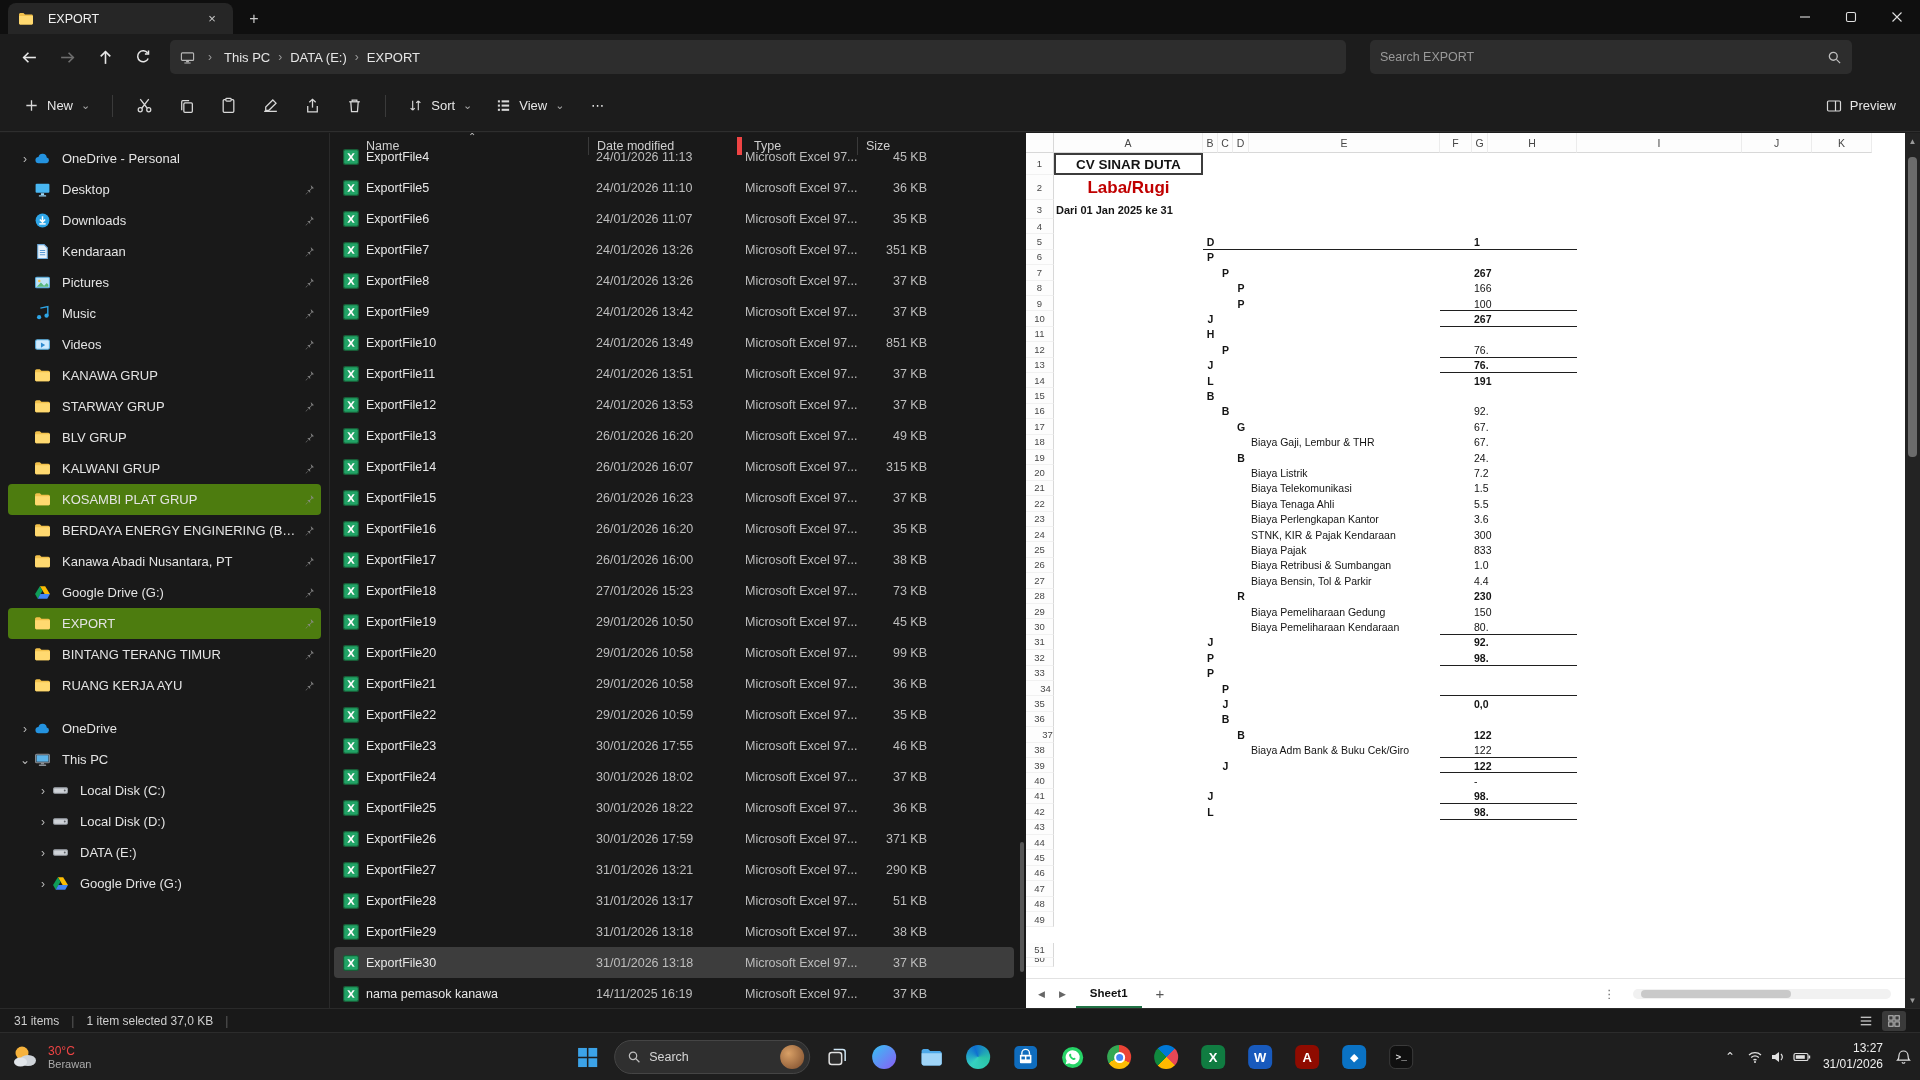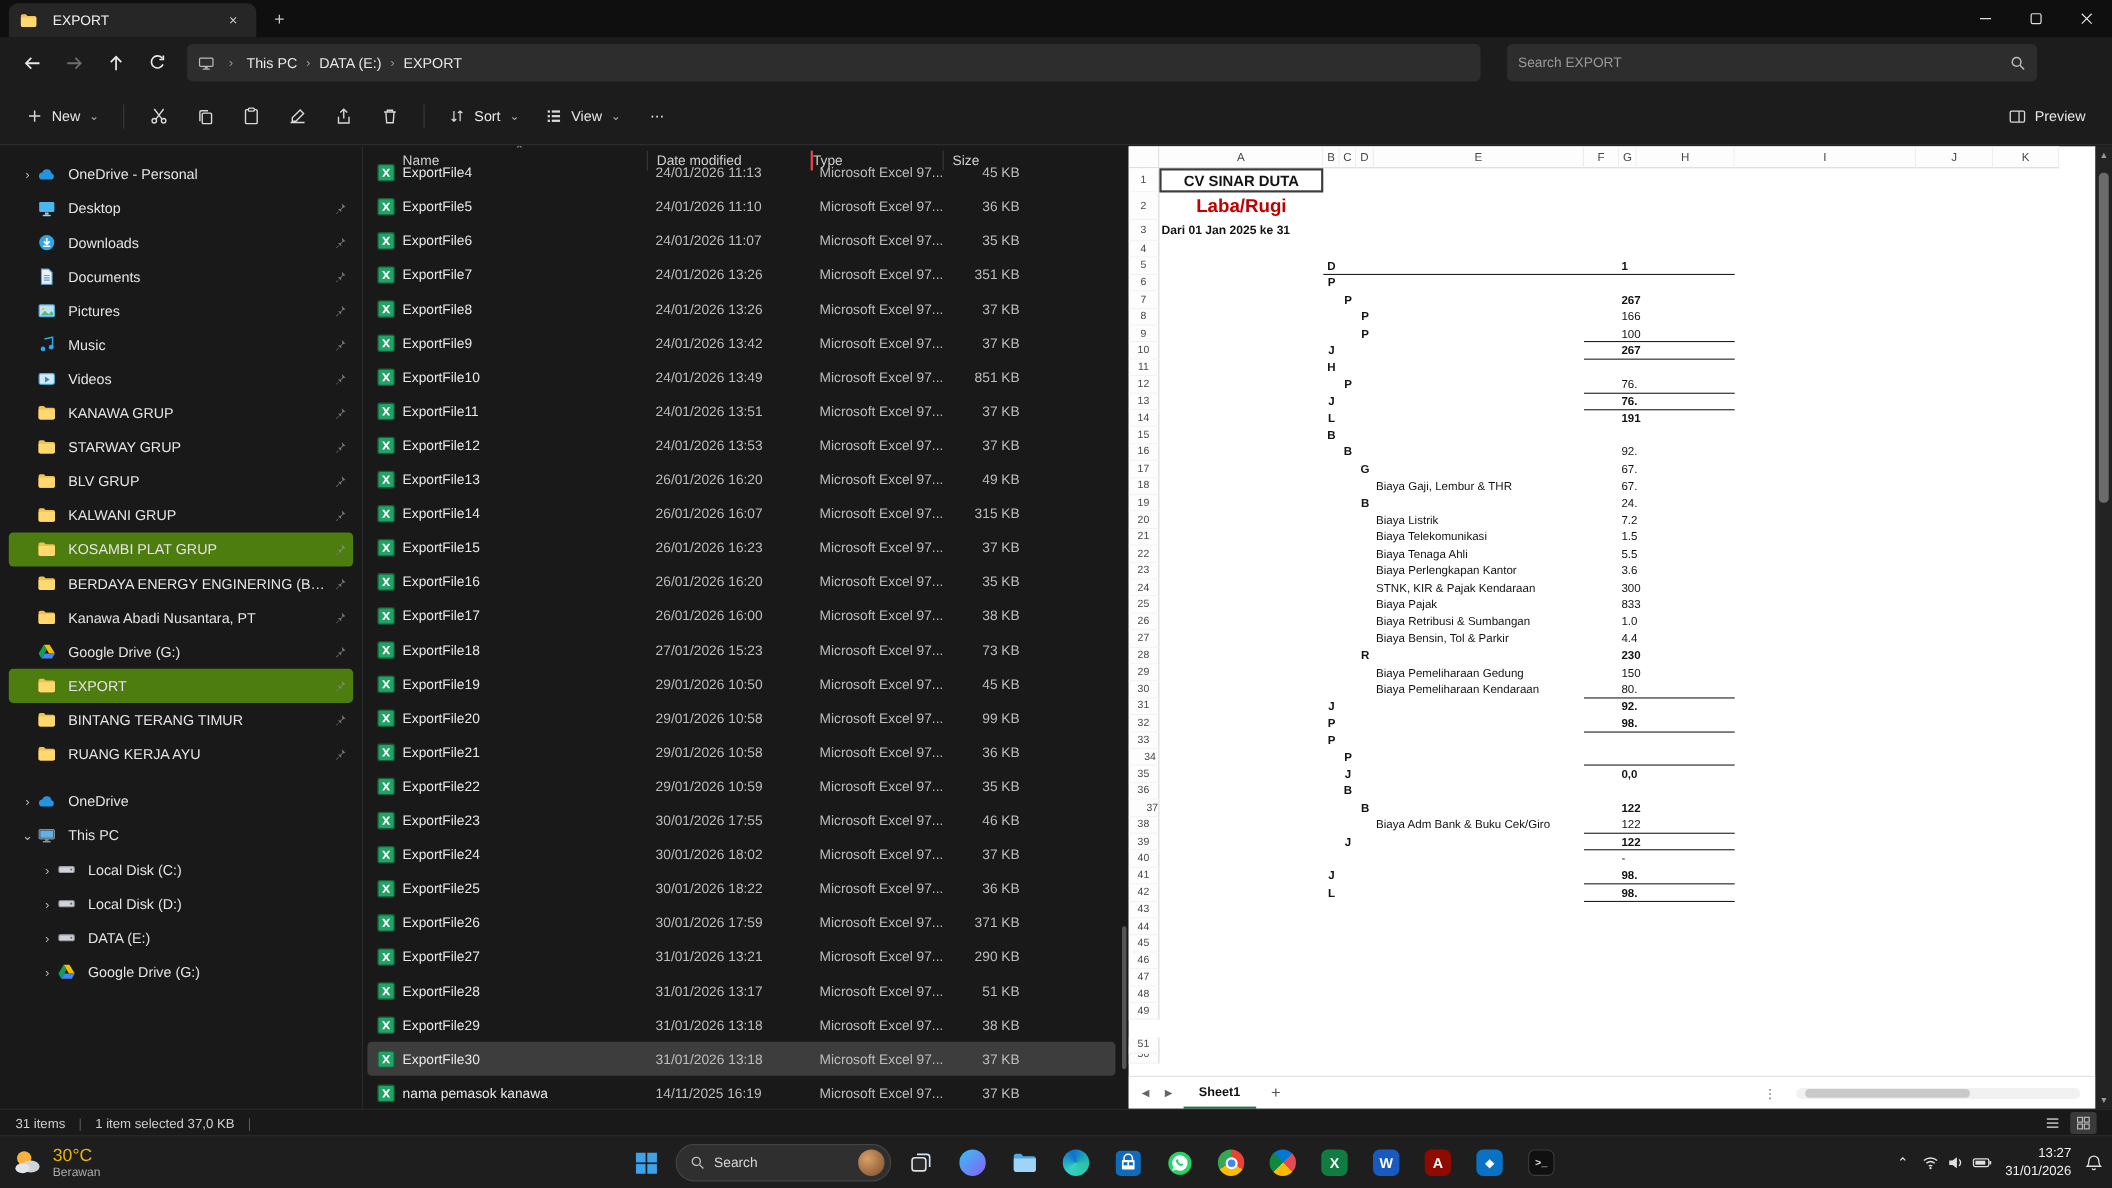--- a/index.html
+++ b/index.html
@@ -49,21 +49,21 @@
 .sb-pin{width:24px;flex:none;display:flex;justify-content:center;opacity:.85}
 .sb-gap{height:12px}
 
 
 .filearea{width:688px;display:flex;flex-direction:column;overflow:hidden;position:relative}
 .fheader{display:flex;align-items:center;height:26px;padding-left:12px;color:#cfcfcf;font-size:12.5px;flex:none;position:relative}
 .fh-spacer{width:24px}
 .fh{display:flex;align-items:center;height:18px}
 .fh-name{width:222px}
 .fh-date{width:149px;border-left:1px solid #3a3a3a;padding-left:8px}
-.fh-type{width:120px;border-left:2px solid #ef4444;padding-left:0}
+.fh-type{width:120px;border-left:5px solid #ef4444;padding-left:12px}
 .fh-size{width:78px;border-left:1px solid #3a3a3a;padding-left:8px}
 .sortcaret{position:absolute;top:-2px;left:138px;color:#bdbdbd;font-size:10px}
 .frows{margin-top:-18px;overflow:hidden;flex:1}
 .frow{display:flex;align-items:center;height:31px;margin:0 4px;padding:0 0 0 8px;border-radius:4px;font-size:12.5px}
 .frow.sel{background:#3d3d3d}
 .fic{width:24px;flex:none}
 .fname{width:222px;color:#e8e8e8;overflow:hidden;text-overflow:ellipsis;white-space:nowrap}
 .fdate{width:149px;color:#bdbdbd;padding-left:8px}
 .ftype{width:120px;color:#bdbdbd;padding-left:8px;overflow:hidden;white-space:nowrap}
 .fsize{width:70px;color:#bdbdbd;text-align:right}
@@ -98,21 +98,21 @@
 
 .statusbar{position:absolute;left:0;right:0;bottom:48px;height:24px;background:#191919;border-top:1px solid #2a2a2a;display:flex;align-items:center;padding:0 14px;font-size:12px;color:#cfcfcf;gap:12px}
 .sb-sep{color:#5a5a5a}
 .status-right{margin-left:auto;display:flex;gap:4px}
 .sv-btn{width:24px;height:20px;display:flex;align-items:center;justify-content:center;border-radius:3px}
 .sv-btn.active{background:#3a3a3a}
 
 
 .taskbar{position:absolute;left:0;right:0;bottom:0;height:48px;background:#1e1e1e;border-top:1px solid #2c2c2c}
 .tb-left{position:absolute;left:10px;top:0;height:48px;display:flex;align-items:center;gap:8px}
-.weather-temp{font-size:16px;color:#eab308}
+.weather-temp{font-size:12px;color:#ef4444}
 .weather-desc{font-size:11px;color:#ababab}
 .tb-center{position:absolute;left:50%;top:0;transform:translateX(-46%);height:48px;display:flex;align-items:center;gap:7px}
 .tb-btn{width:40px;height:40px;display:flex;align-items:center;justify-content:center;border-radius:5px}
 .tb-search{width:196px;height:34px;background:#2f2f2f;border:1px solid #454545;border-radius:17px;display:flex;align-items:center;gap:8px;padding:0 5px 0 12px;color:#d6d6d6;font-size:12.5px}
 .tb-search .label{flex:1}
 .g24{width:24px;height:24px;border-radius:6px;display:flex;align-items:center;justify-content:center;font-weight:bold;font-size:13px;color:#fff}
 .chrome-ic{width:24px;height:24px;border-radius:50%;background:conic-gradient(#ea4335 0 120deg,#fbbc05 120deg 240deg,#34a853 240deg 360deg);display:flex;align-items:center;justify-content:center}
 .chrome-ic span{width:11px;height:11px;border-radius:50%;background:#4285f4;border:2.5px solid #fff}
 .tb-right{position:absolute;right:8px;top:0;height:48px;display:flex;align-items:center;gap:12px}
 .tray-chev{color:#e0e0e0;font-size:12px}
@@ -340,21 +340,21 @@
           </span>
         </div>
         <div class="sb-item">
           <span class="sb-chev"></span>
           <span class="sb-ico">
             <svg width="17" height="17" viewBox="0 0 16 16">
               <path d="M3.5 1.5h6l3 3v10h-9z" fill="#e8f2fb" stroke="#6aa7d8"></path>
               <path d="M5.5 7h5M5.5 9h5M5.5 11h5" stroke="#5b9bd5" stroke-width="1"></path>
             </svg>
           </span>
-          <span class="sb-label">Documents</span>
+          <span class="sb-label">Kendaraan</span>
           <span class="sb-pin">
             <svg width="13" height="13" viewBox="0 0 16 16">
               <path d="M9.5 2.5l4 4-2.6.6-2.2 2.2.2 2.9-1.8-1.8-3.4 3.9-.6-.6 3.9-3.4-1.8-1.8 2.9.2 2.2-2.2z" fill="#8f8f8f"></path>
             </svg>
           </span>
         </div>
         <div class="sb-item">
           <span class="sb-chev"></span>
           <span class="sb-ico">
             <svg width="17" height="17" viewBox="0 0 16 16">

